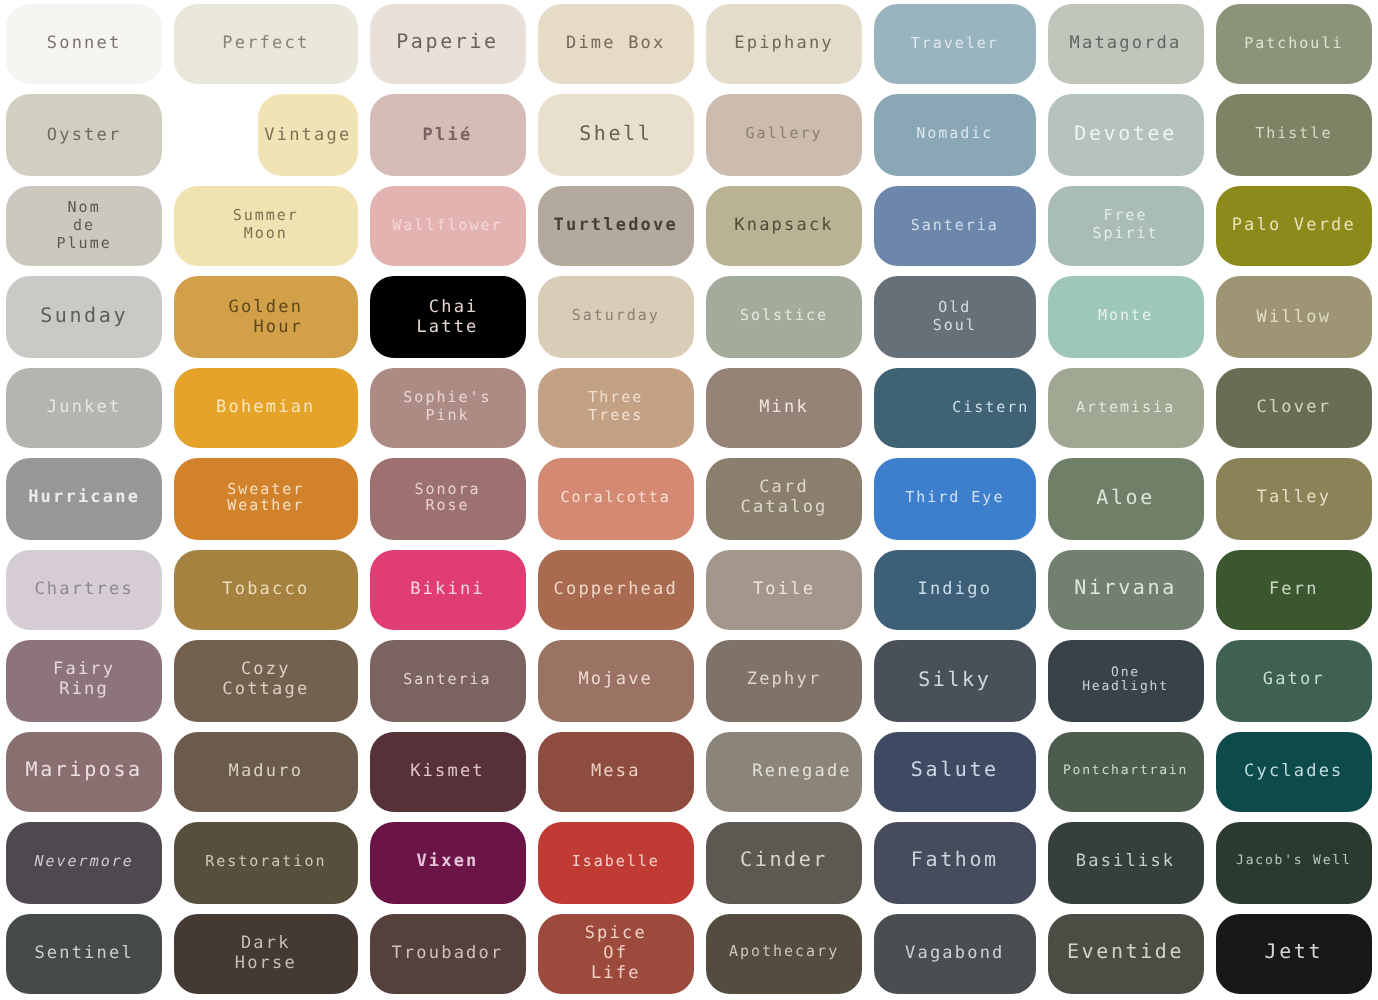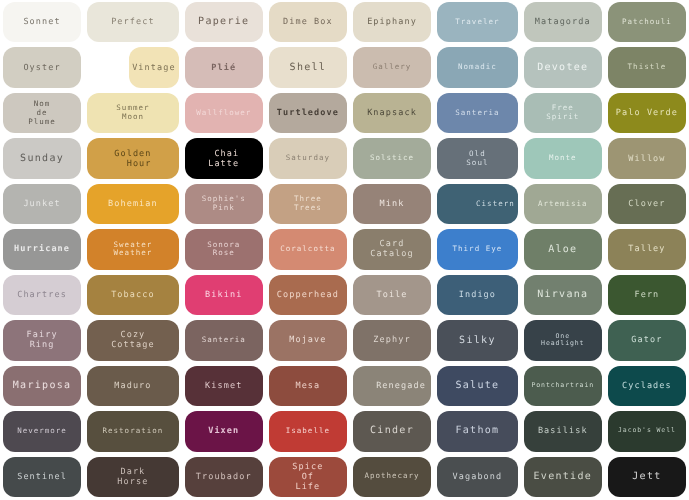--- a/index.html
+++ b/index.html
@@ -432,21 +432,21 @@
         <span class="swatch-label fs-xs wt-n" style="color: rgb(207, 219, 208);">Pontchartrain</span>
       </div>
     </div>
     <div class="cell">
       <div class="swatch" style="background: rgb(13, 74, 76);">
         <span class="swatch-label fs-m wt-n" style="color: rgb(195, 221, 221);">Cyclades</span>
       </div>
     </div>
     <div class="cell">
       <div class="swatch" style="background: rgb(78, 73, 80);">
-        <span class="swatch-label fs-s wt-n" style="color: rgb(207, 201, 209);">Nevermore</span>
+        <span class="swatch-label fs-s wt-n" style="color: rgb(207, 201, 209); font-style: italic;">Nevermore</span>
       </div>
     </div>
     <div class="cell">
       <div class="swatch" style="background: rgb(87, 79, 62);">
         <span class="swatch-label fs-s wt-n" style="color: rgb(207, 200, 184);">Restoration</span>
       </div>
     </div>
     <div class="cell">
       <div class="swatch" style="background: rgb(107, 20, 71);">
         <span class="swatch-label fs-m wt-b" style="color: rgb(229, 196, 214);">Vixen</span>

